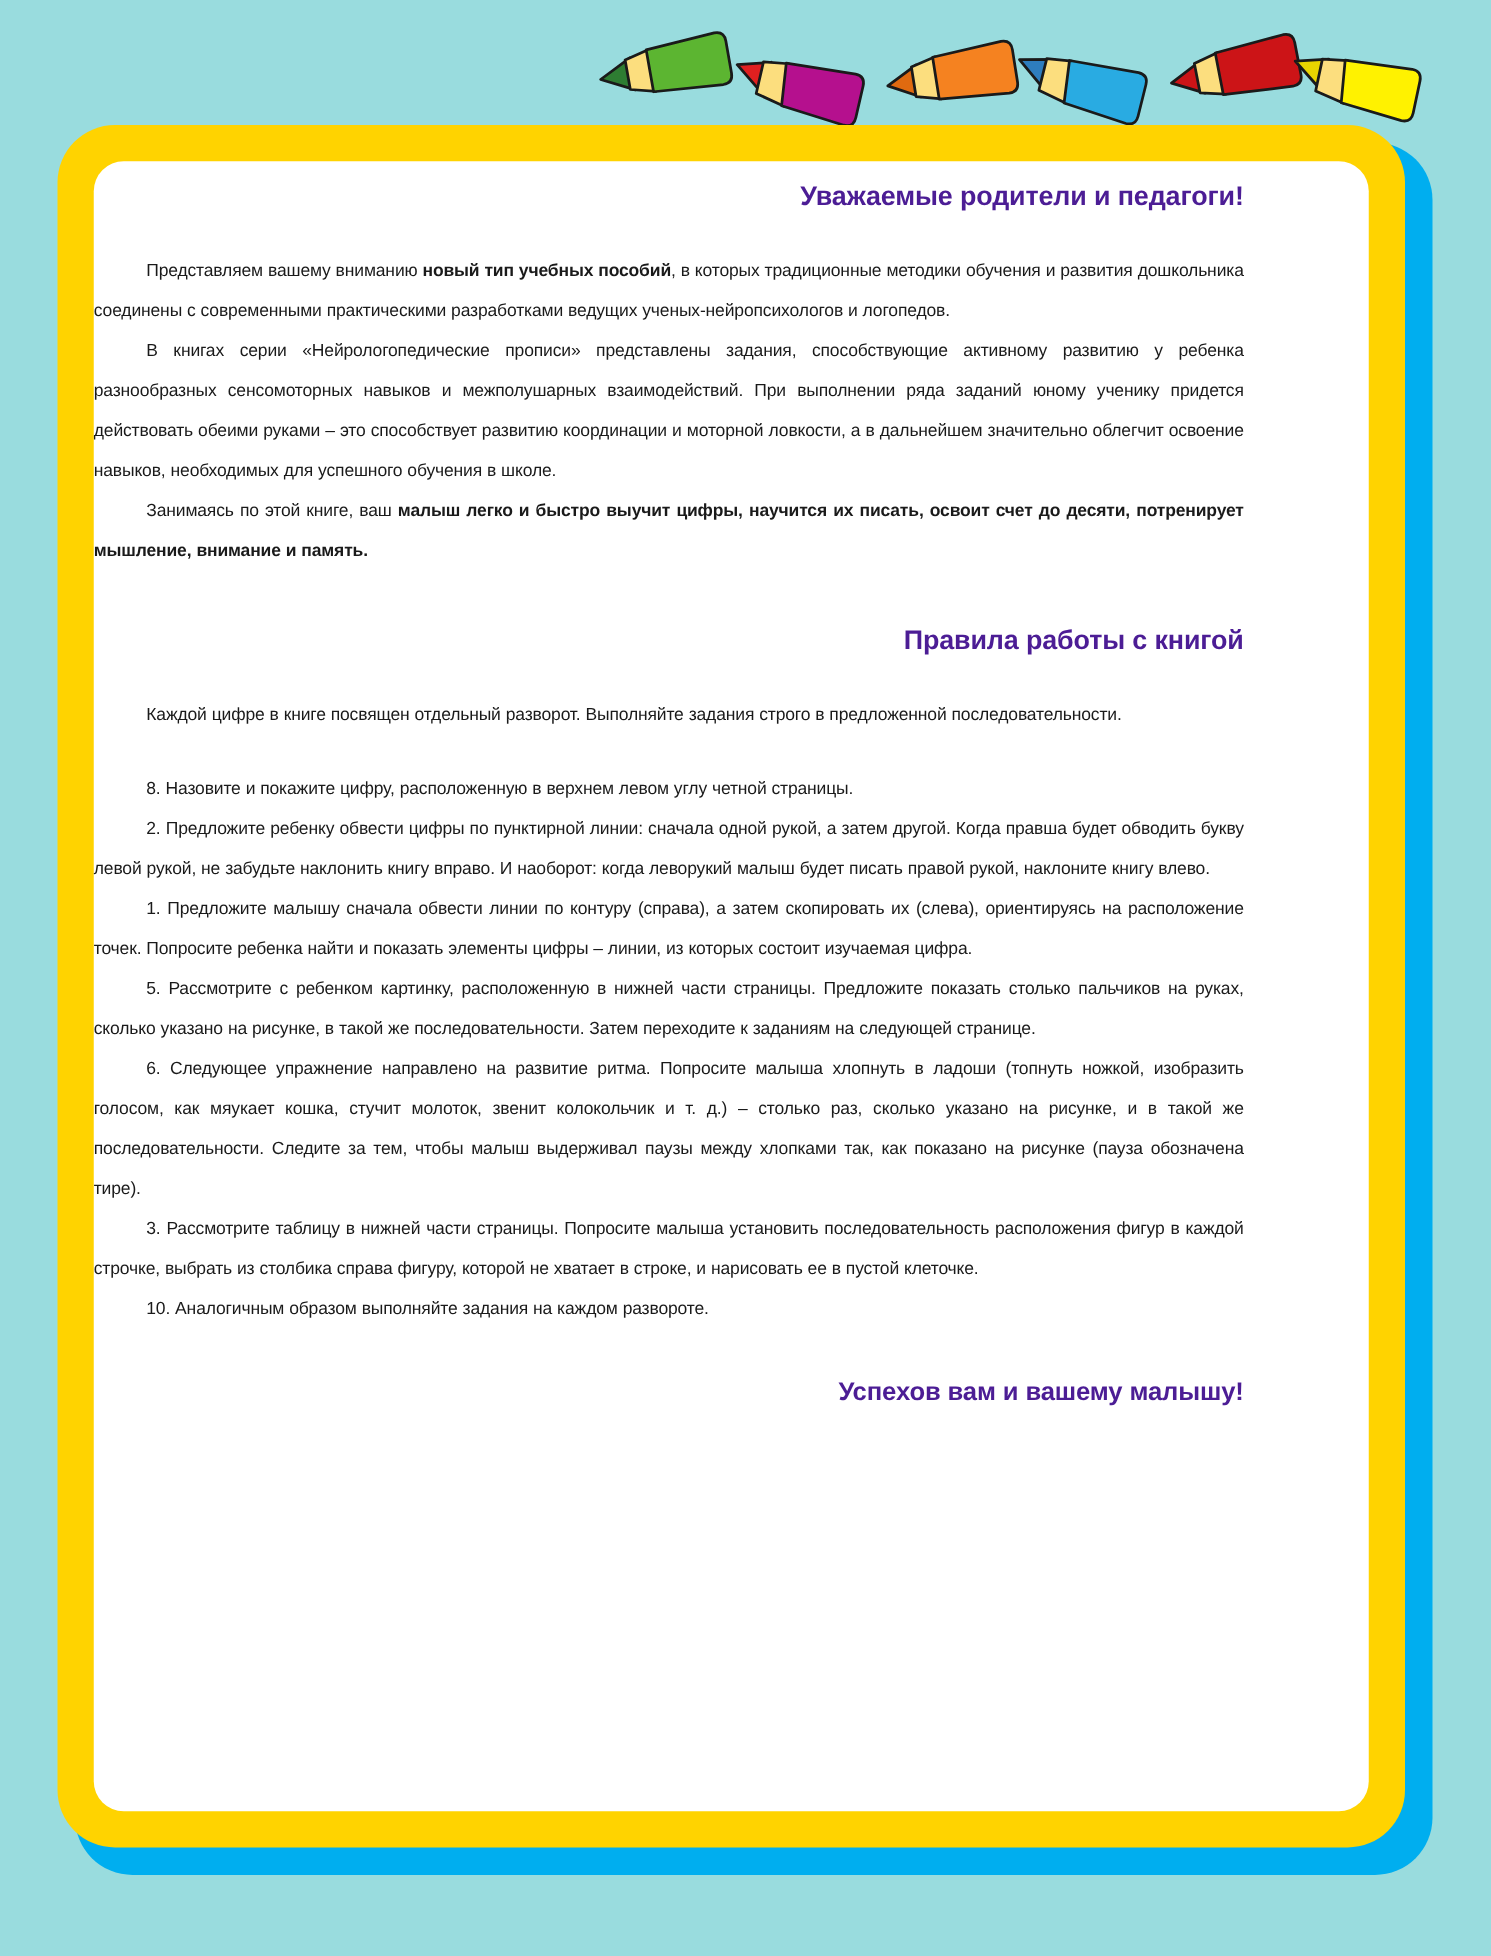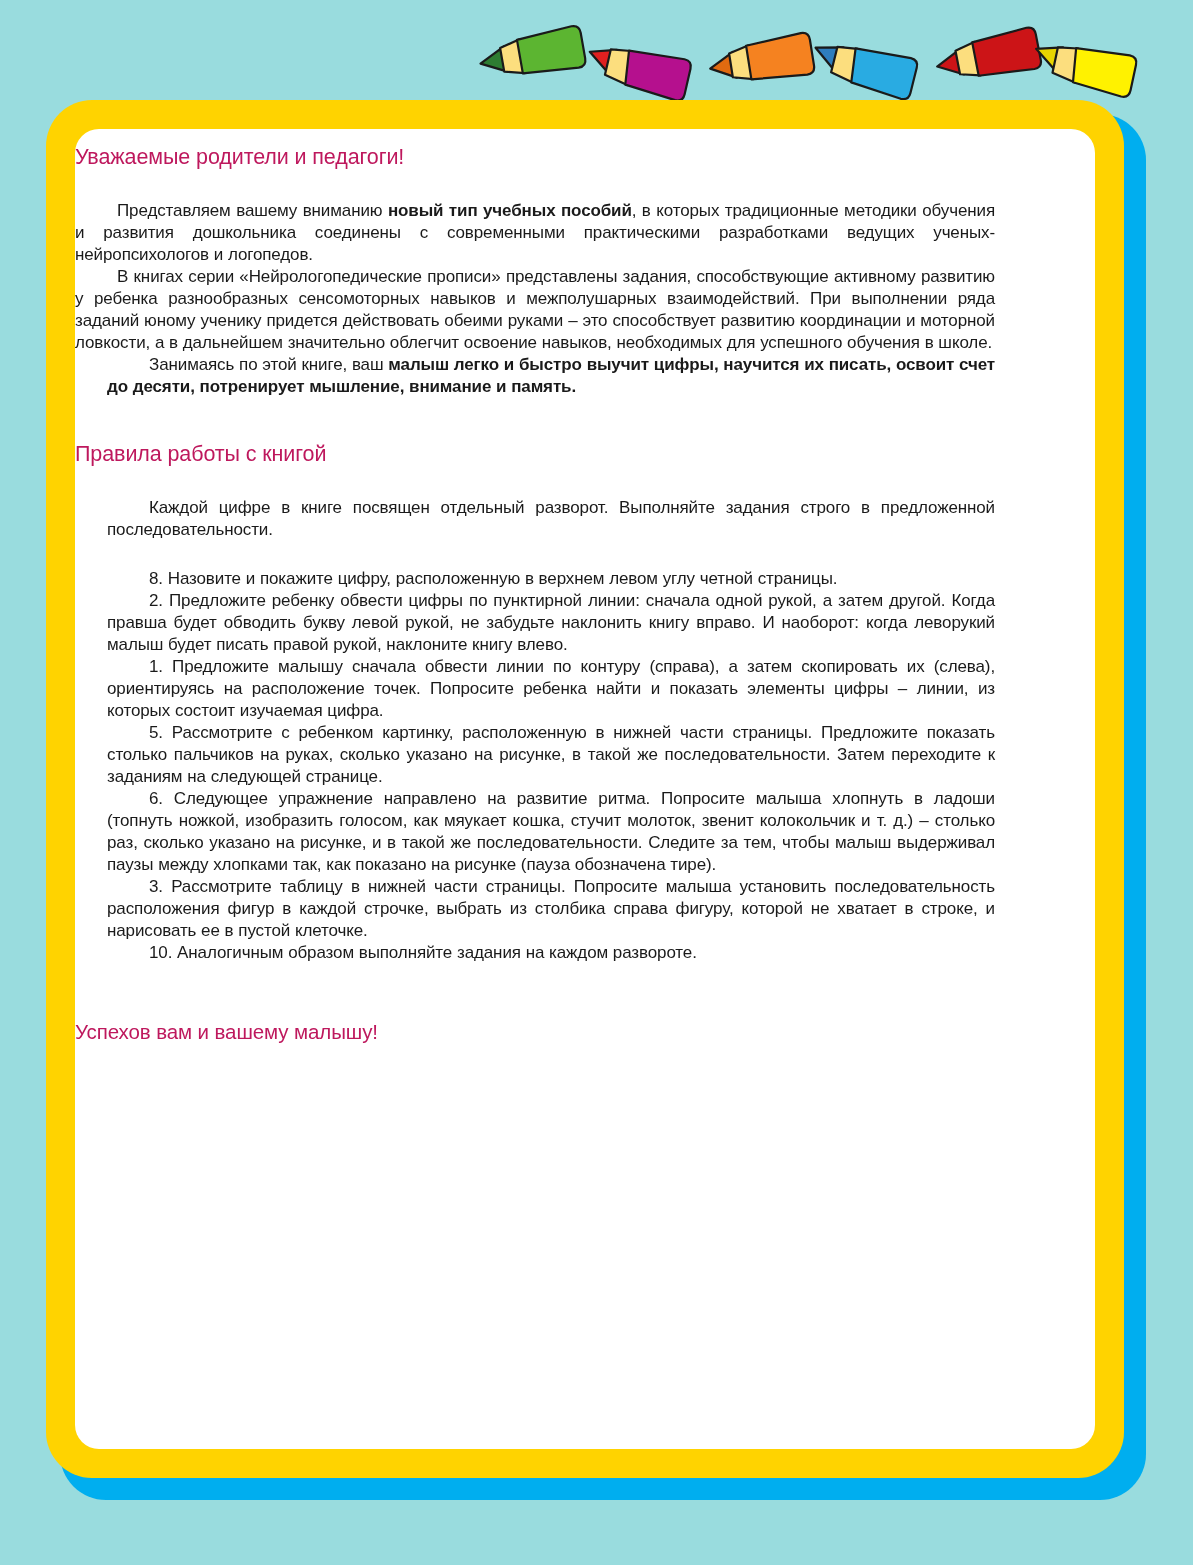--- a/index.html
+++ b/index.html
@@ -65,45 +65,45 @@
   
   #content {
     position: absolute;
     left: 75px;
     top: 145px;
     width: 920px;
     color: #1A1A1A;
   }
 
   .heading {
-    color: #be185d;
-    font-weight: normal;
+    color: #4c1d95;
+    font-weight: bold;
     font-size: 21.5px;
-    text-align: left;
+    text-align: right;
     letter-spacing: -0.1px;
   }
   #heading-main { margin: 0 0 30px 0; }
   #heading-rules { margin: 44px 0 30px 0; }
   #heading-closing {
-    margin: 56px 0 0 0;
+    margin: 40px 0 0 0;
     font-size: 20.5px;
   }
 
   p.body-text {
     margin: 0;
-    font-size: 17px;
-    line-height: 22px;
+    font-size: 14px;
+    line-height: 32px;
     text-align: justify;
     text-indent: 42px;
     letter-spacing: -0.12px;
     word-spacing: 0.2px;
     -webkit-hyphens: none;
     hyphens: none;
   }
-  p.last-line-left { text-align-last: left; padding-left: 32px; }
+  p.last-line-left { text-align-last: left; }
 
   b.emph { font-weight: bold; }
 
   .gap-sm { height: 27px; }
 
   
 </style>
 </head>
 <body>
 

